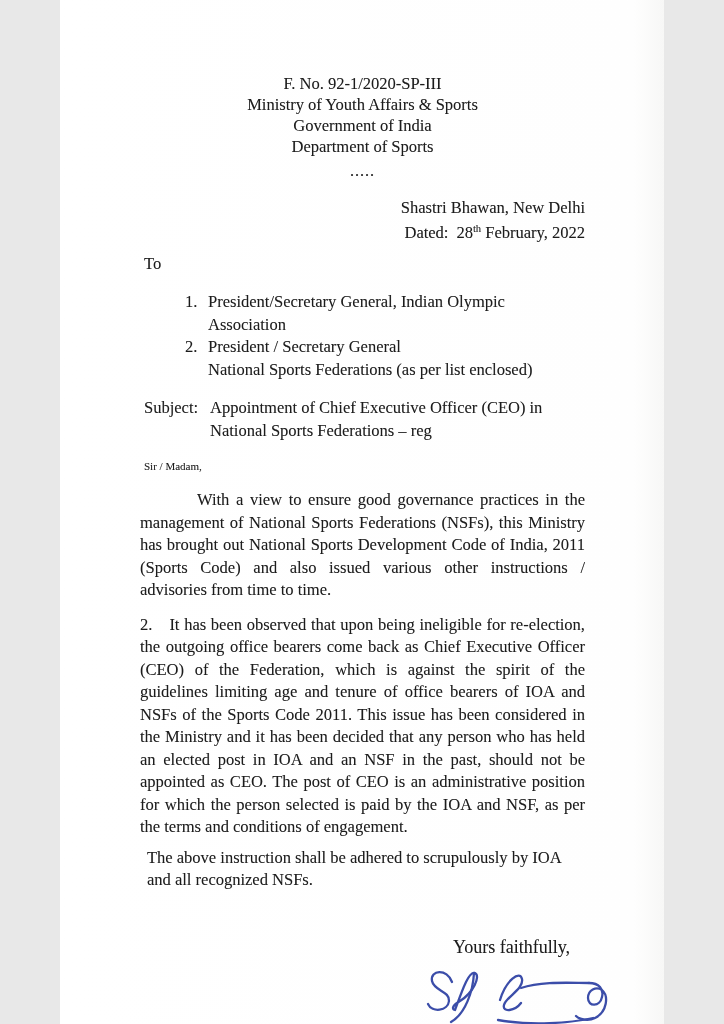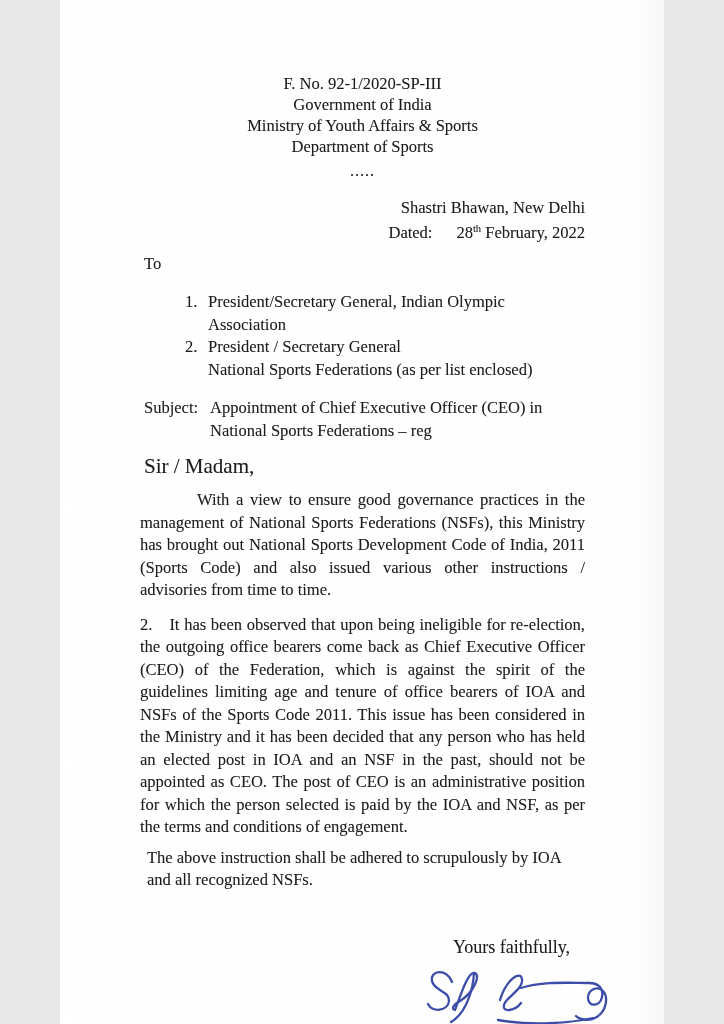--- a/index.html
+++ b/index.html
@@ -32,21 +32,21 @@
     font-size: 16px;
     letter-spacing: 1px;
     margin-top: 5px;
   }
 
   .dateline {
     margin-top: 15px;
     line-height: 25px;
     font-size: 16.5px;
   }
-  .dated-label { margin-right: 24px; }
+  .dated-label { margin-right: 8px; }
   .sup {
     vertical-align: super;
     font-size: 10.5px;
     line-height: 0;
   }
 
   .to-label {
     margin-top: 8px;
     font-size: 16.5px;
     line-height: 22px;
@@ -77,21 +77,21 @@
     width: 66px;
     flex: none;
     margin-left: 4px;
   }
   .subject-text {
     max-width: 540px;
   }
 
   .salutation {
     margin-top: 13px;
-    font-size: 21px;
+    font-size: 11px;
     line-height: 22px;
     margin-left: 4px;
   }
 
   .para {
     font-size: 16.5px;
     line-height: 22.5px;
     text-align: justify;
   }
   .para1 {
@@ -127,22 +127,22 @@
   .sig-title { padding-right: 12px; }
   .sig-tel   { padding-right: 34px; }
 </style>
 </head>
 <body>
 
 <div class="page">
 
   <div class="center">
     <div class="hdr-line">F. No. 92-1/2020-SP-III</div>
+    <div class="hdr-line">Ministry of Youth Affairs &amp; Sports</div>
     <div class="hdr-line">Government of India</div>
-    <div class="hdr-line">Ministry of Youth Affairs &amp; Sports</div>
     <div class="hdr-line">Department of Sports</div>
     <div class="dots">.....</div>
   </div>
 
   <div class="dateline right">
     <div>Shastri Bhawan, New Delhi</div>
     <div><span class="dated-label">Dated:</span><span>28</span><span class="sup">th</span><span> February, 2022</span></div>
   </div>
 
   <div class="to-label">To</div>

